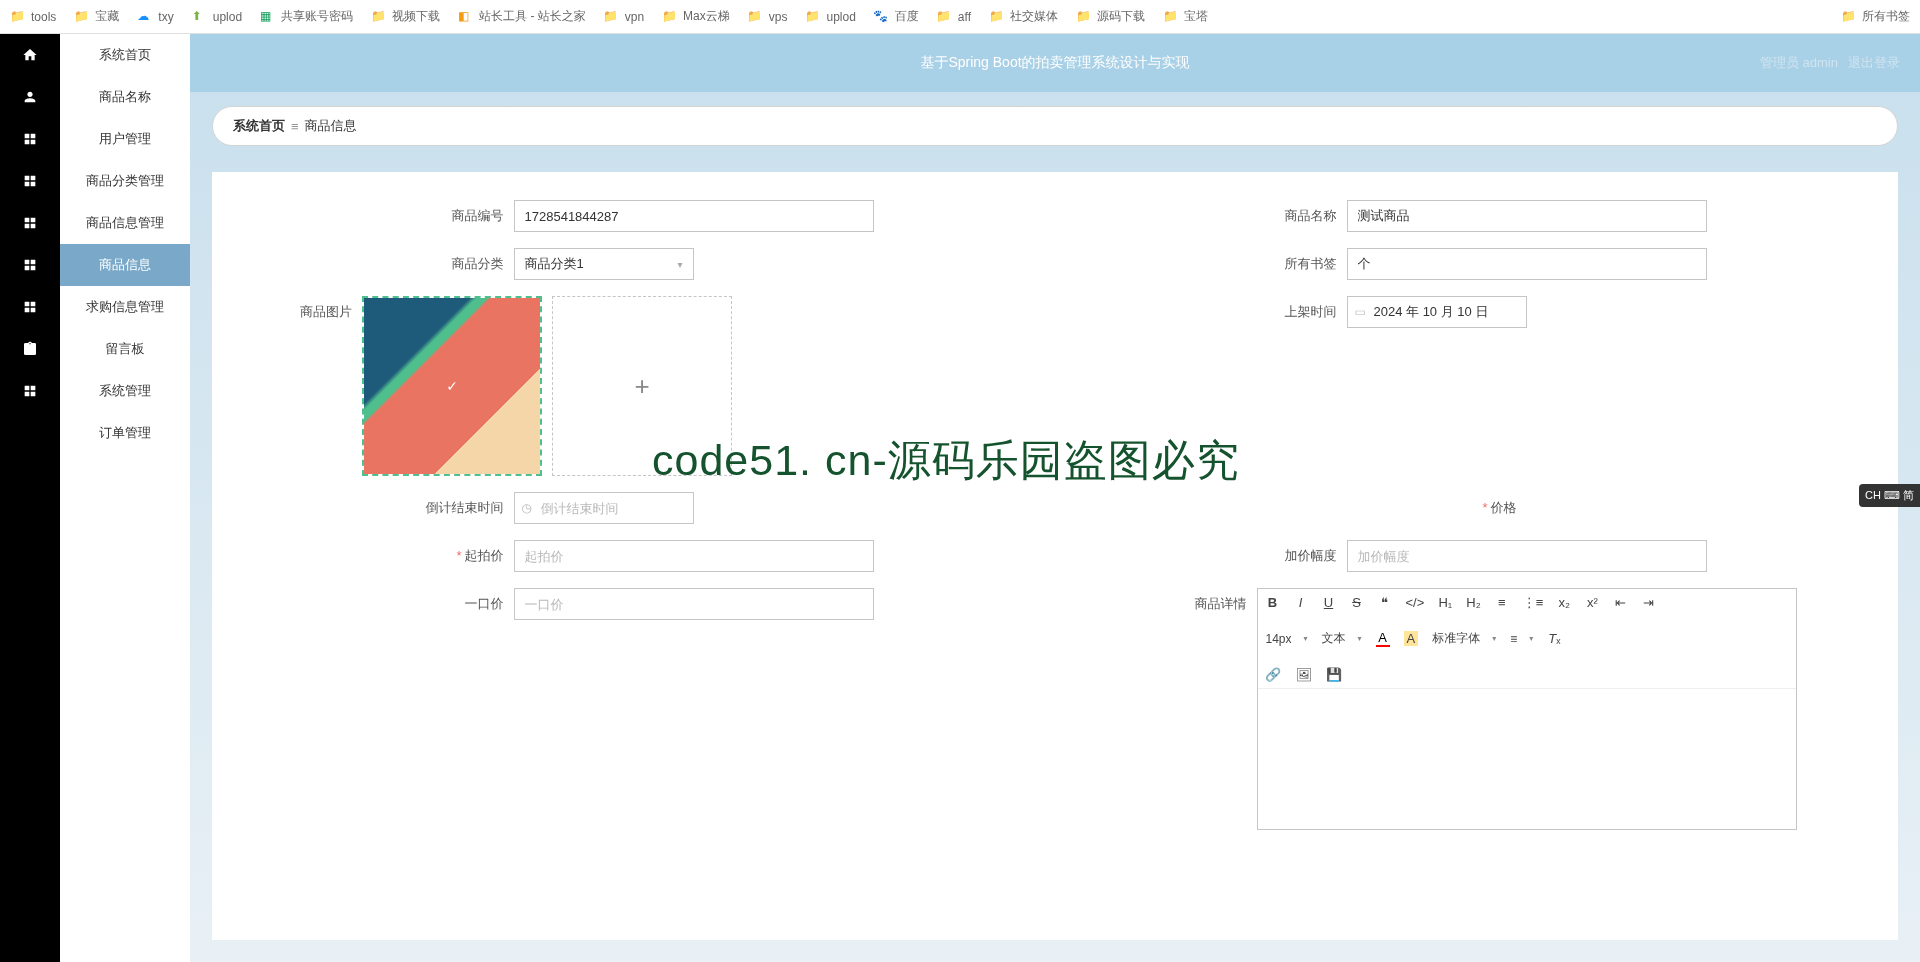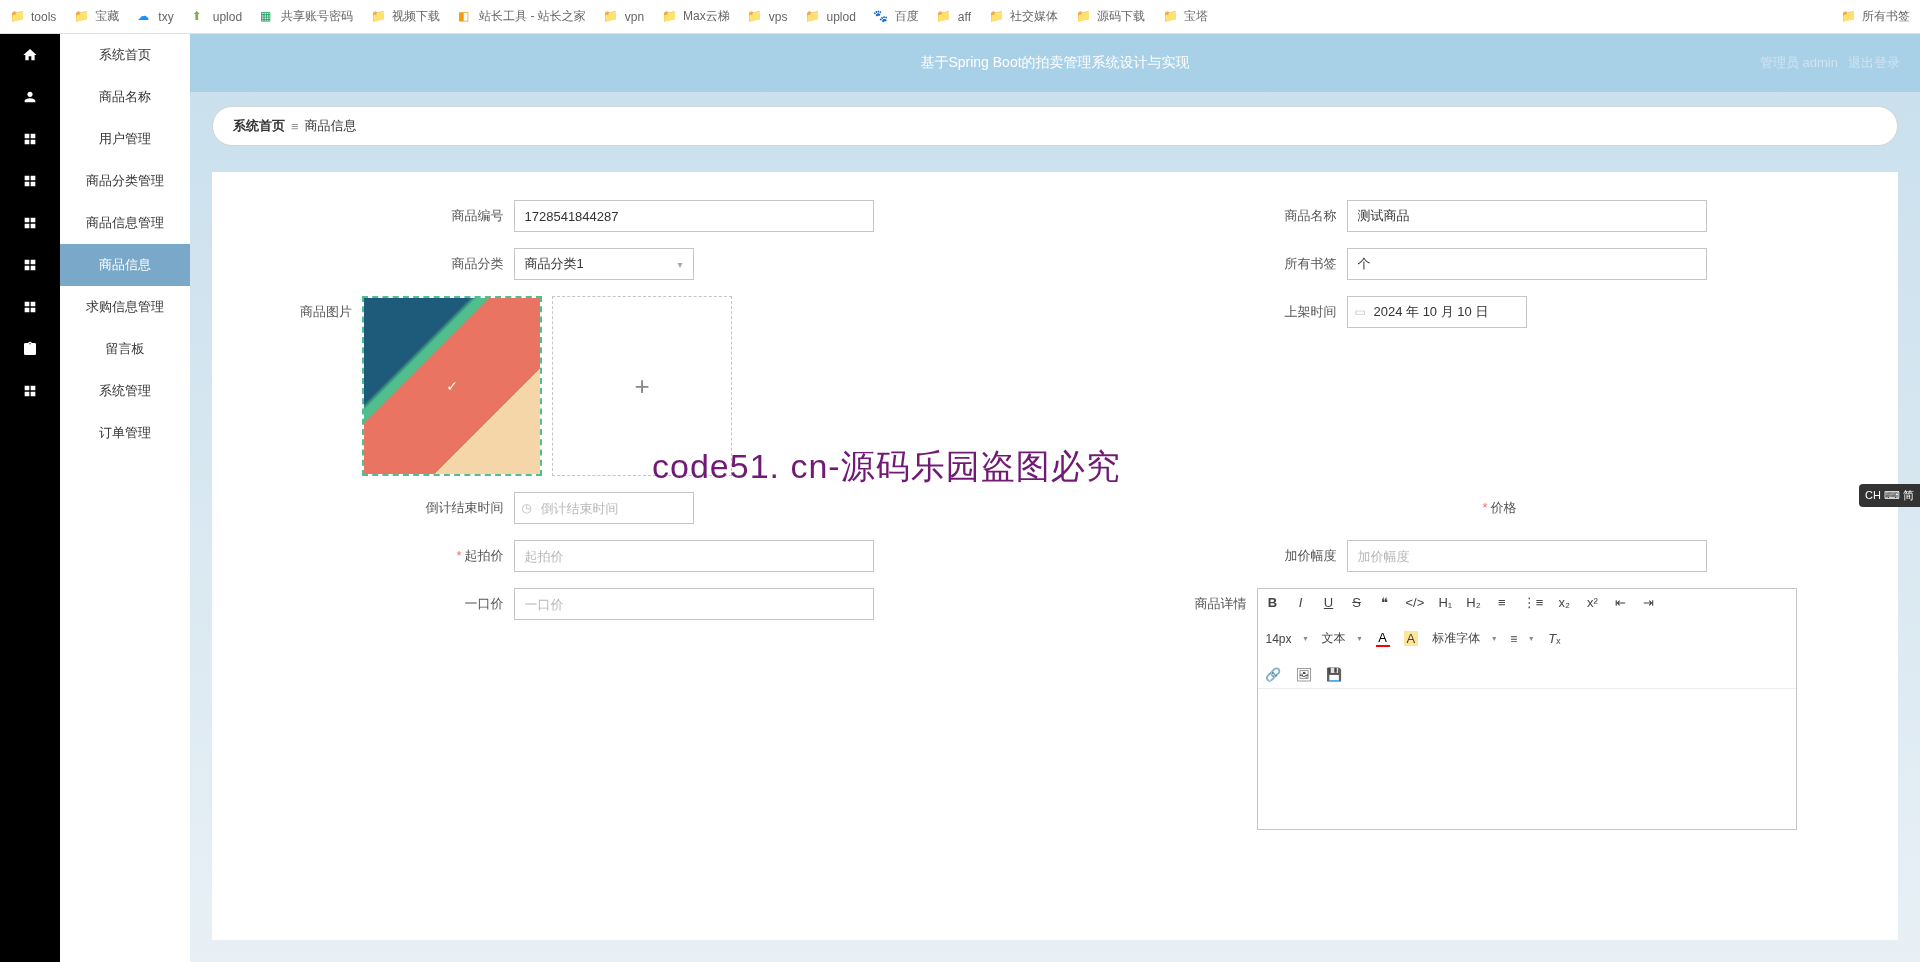--- a/index.html
+++ b/index.html
@@ -69,21 +69,21 @@
 
 
 .editor { border: 1px solid #c5c5c5; }
 .editor-toolbar { border-bottom: 1px solid #eee; padding: 6px 8px; display: flex; flex-wrap: wrap; gap: 10px 14px; align-items: center; }
 .editor-toolbar .tb-btn { color: #444; font-size: 13px; cursor: pointer; min-width: 14px; text-align: center; }
 .editor-toolbar .tb-sel { display: flex; align-items: center; gap: 12px; color: #444; font-size: 12px; cursor: pointer; }
 .editor-toolbar .tb-sel .tri { font-size: 8px; color: #888; }
 .editor-body { height: 140px; background: #fff; }
 
 
-.watermark { position: absolute; left: 440px; top: 272px; font-size: 34px; font-weight: 500; color: #701a75; font-family: "Microsoft YaHei", sans-serif; letter-spacing: 1px; pointer-events: none; z-index: 10; }
+.watermark { position: absolute; left: 440px; top: 260px; font-size: 43px; font-weight: 500; color: #14532d; font-family: "Microsoft YaHei", sans-serif; letter-spacing: 1px; pointer-events: none; z-index: 10; }
 
 
 .ime-badge { position: fixed; right: 0; top: 484px; background: #333; color: #fff; font-size: 11px; padding: 4px 6px; border-radius: 4px 0 0 4px; }
 
 .spinner-icon { position: absolute; right: -38px; top: 8px; color: #bbb; font-size: 14px; }
 
 </style>
 </head>
 <body>
 

